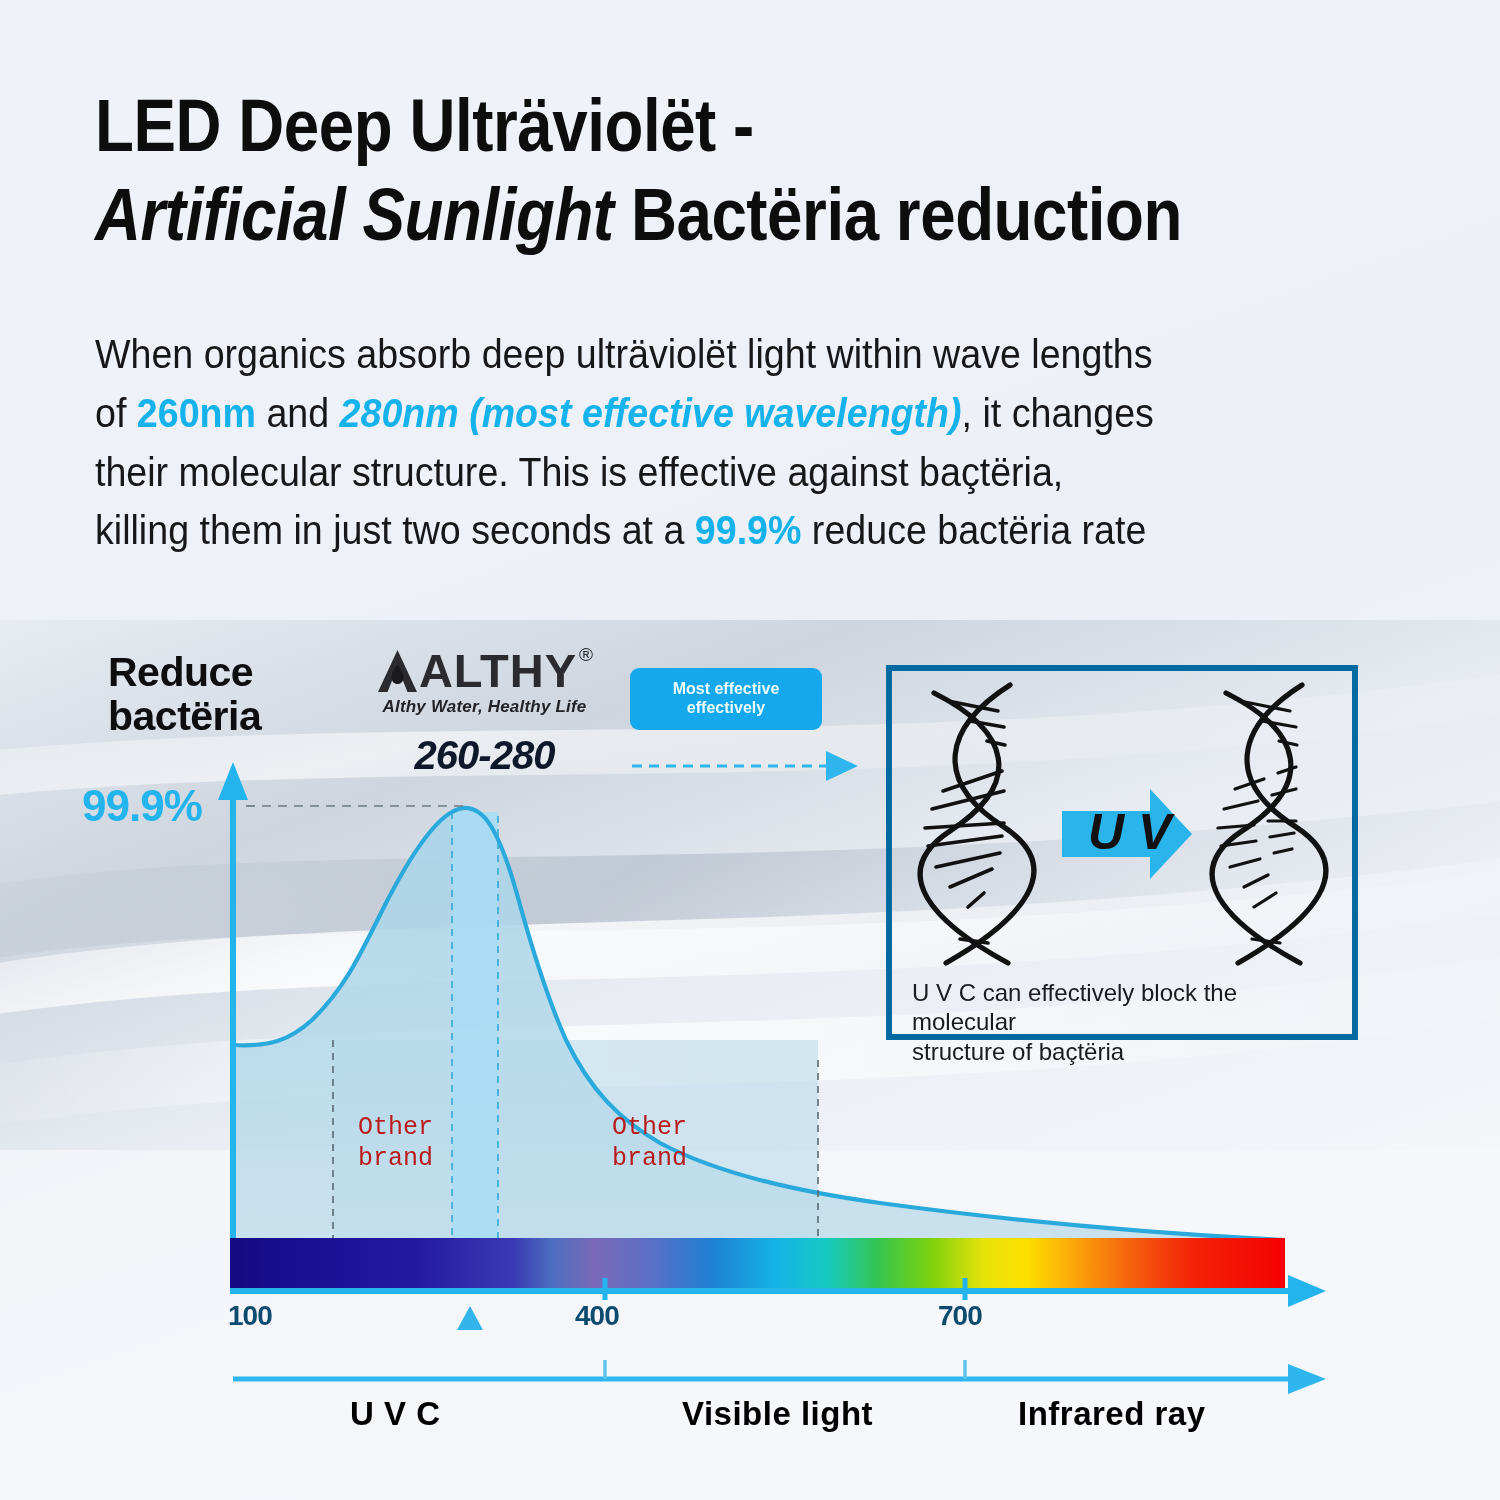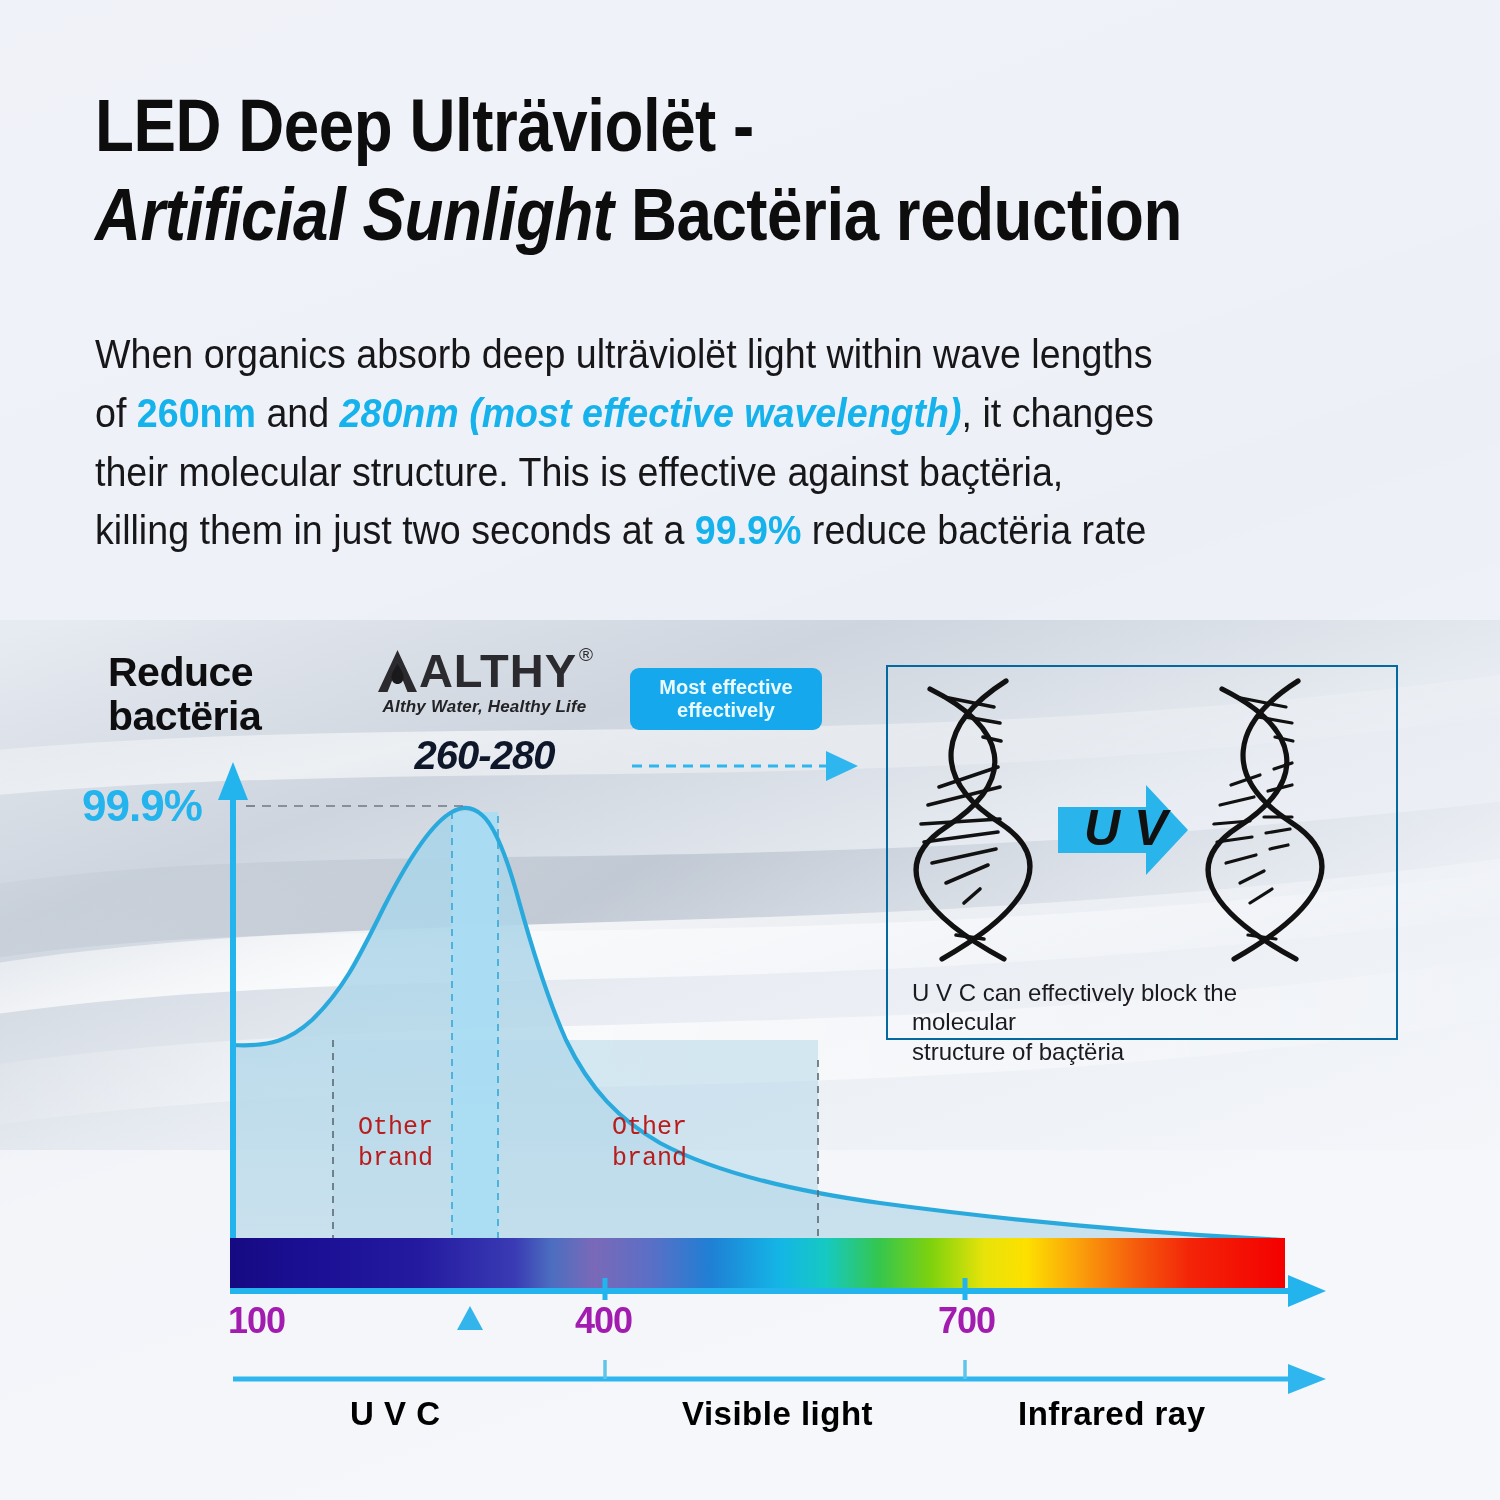--- a/index.html
+++ b/index.html
@@ -51,41 +51,41 @@
   #logo .word{font-size:47px;font-weight:bold;color:#2b2b2f;letter-spacing:1px;
                line-height:.96;font-stretch:condensed;}
   #logo .reg{font-size:19px;color:#2b2b2f;margin-left:2px;margin-top:-4px;}
   #logo .tag{font-size:17px;font-style:italic;color:#232327;font-weight:bold;margin-top:4px;letter-spacing:.2px;}
   #logo .nm{font-size:40px;font-weight:bold;font-style:italic;color:#0f172a;margin-top:16px;letter-spacing:-1px;}
 
   
   #badge{
     position:absolute;left:630px;top:668px;width:192px;height:62px;
     background:#16a8ec;border-radius:9px;color:#eafaff;
-    font-size:20px;font-weight:bold;line-height:1.16;
+    font-size:16px;font-weight:bold;line-height:1.16;
     display:flex;align-items:center;justify-content:center;text-align:center;
   }
 
   
   #dna-panel{
-    position:absolute;left:886px;top:665px;width:512px;height:375px;
-    border:2px solid #0369a1;box-sizing:border-box;
+    position:absolute;left:886px;top:665px;width:472px;height:375px;
+    border:6px solid #0369a1;box-sizing:border-box;
   }
   #dna-caption{
     position:absolute;left:912px;top:978px;width:430px;
     font-size:24px;line-height:1.22;color:#1b1b1f;
   }
 
   
   .ob{position:absolute;font-size:25px;line-height:1.22;color:#b91c1c;font-family:Liberation Mono, monospace;}
   #ob1{left:358px;top:1113px;}
   #ob2{left:612px;top:1113px;}
 
   
-  .axnum{position:absolute;font-size:36px;font-weight:bold;color:#a21caf;letter-spacing:-1px;}
+  .axnum{position:absolute;font-size:28px;font-weight:bold;color:#0c4a6e;letter-spacing:-1px;}
   #ax100{left:228px;top:1300px;}
   #ax400{left:575px;top:1300px;}
   #ax700{left:938px;top:1300px;}
 
   
   .bandlbl{position:absolute;font-size:33px;font-weight:bold;color:#000000;letter-spacing:.5px;}
   #bl-uvc{left:350px;top:1395px;}
   #bl-vis{left:682px;top:1395px;text-align:right;}
   #bl-ir{left:1018px;top:1395px;}
 </style>

